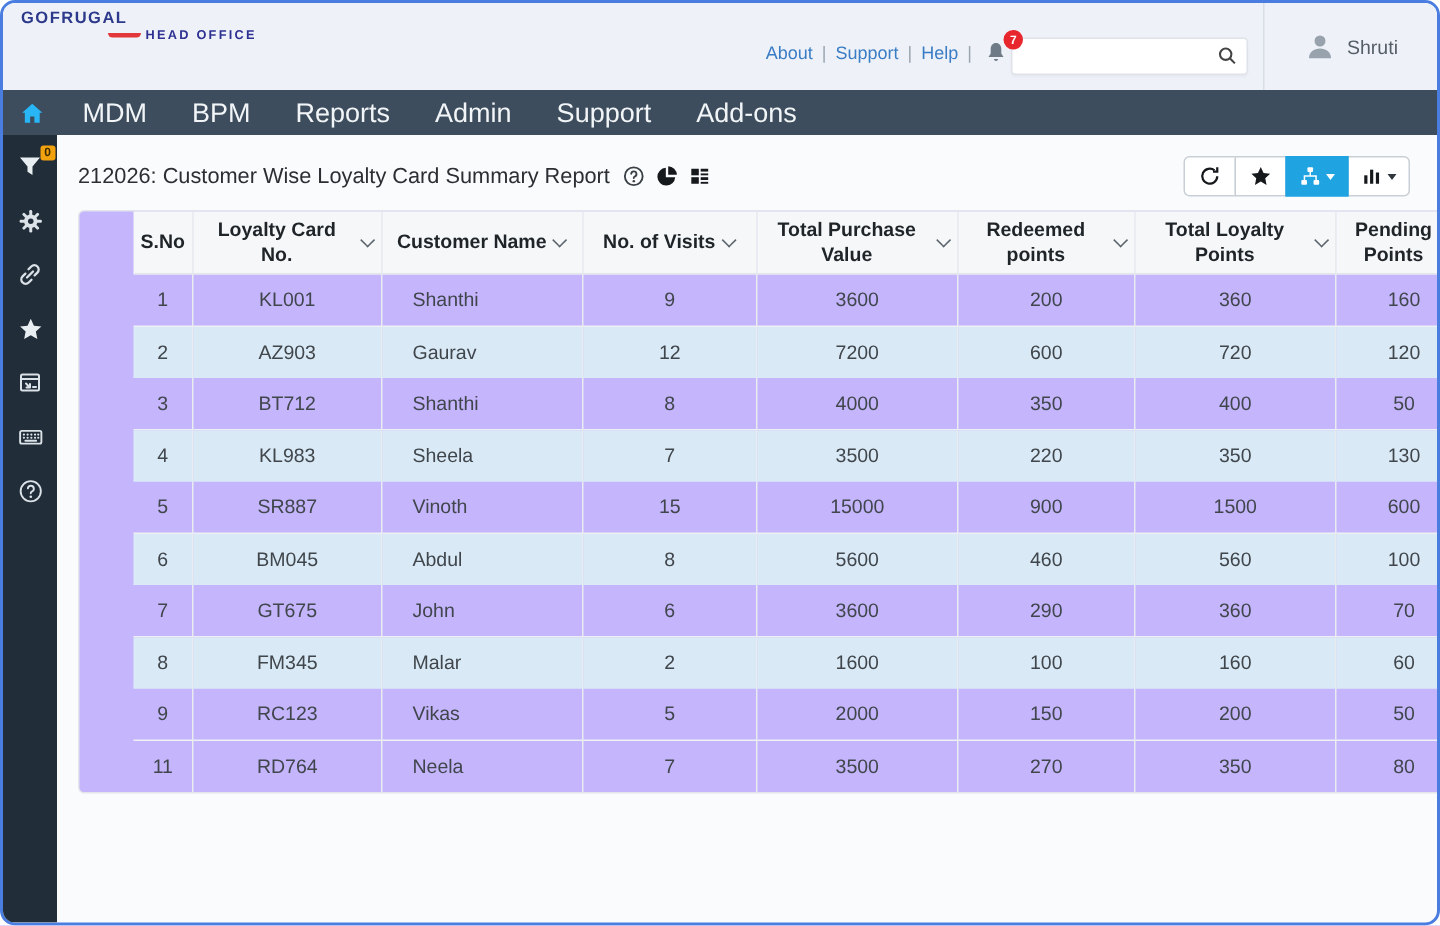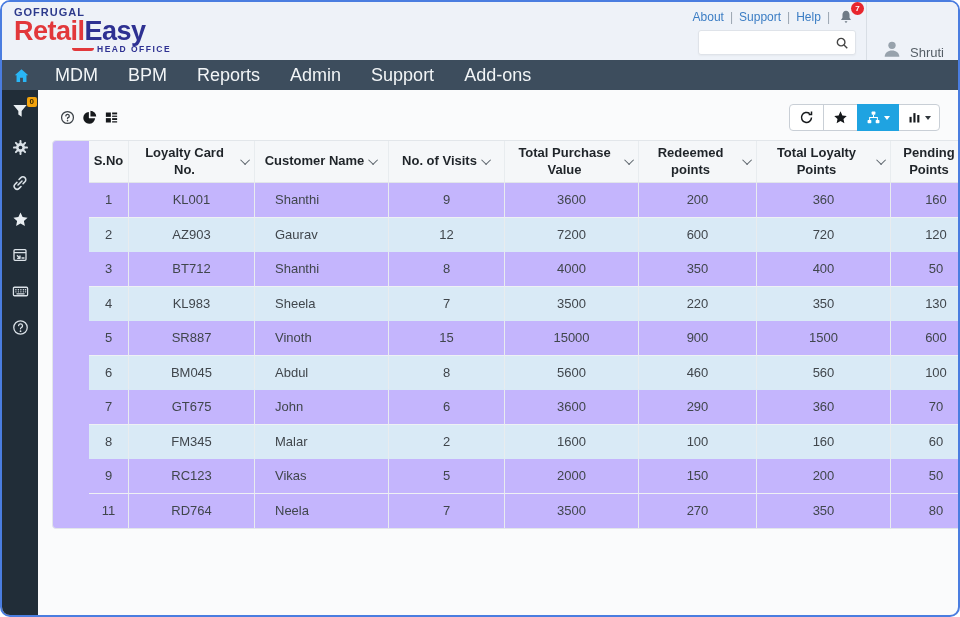--- a/index.html
+++ b/index.html
@@ -9,33 +9,33 @@
 
   
   .top-header{ height:58px; background:#eef2f8; display:flex; align-items:stretch; flex-shrink:0; }
   .logo{ padding:4px 0 0 12px; width:200px; }
   .logo-company{ font-size:11px; font-weight:800; color:#2d3a8c; letter-spacing:1px; }
   .logo-wordmark{ font-size:27px; font-weight:800; line-height:26px; letter-spacing:-0.5px;}
   .logo-retail{ color:#e2383b; } .logo-easy{ color:#2e3192; }
   .logo-edition{ font-size:8.5px; font-weight:800; color:#2e3192; letter-spacing:1.5px;
                  margin-left:58px; display:flex; align-items:center; gap:3px; }
   .logo-swoosh{ display:inline-block; width:22px; height:3px; background:#e2383b; border-radius:0 0 4px 4px; }
-  .header-right{ margin-left:auto; display:flex; flex-direction:column; align-items:flex-end; padding:7px 10px 0 0; }
+  .header-right{ margin-left:auto; display:flex; align-items:center; padding:7px 10px 0 0; }
   .header-links{ display:flex; align-items:center; gap:6px; font-size:12px; color:#9aa5b0; }
   .header-link{ color:#3b7dc4; cursor:pointer; }
   .bell-wrap{ position:relative; margin-left:2px; width:18px; height:16px; }
   .badge-red{ position:absolute; top:-7px; right:-8px; min-width:13px; height:13px; border-radius:50%;
               background:#e8262d; color:#fff; font-size:8px; font-weight:700; display:flex;
               align-items:center; justify-content:center; padding:0 2px;}
   .search-box{ margin-top:5px; width:158px; height:25px; background:#fff; border:1px solid #dfe3e9;
                border-radius:3px; display:flex; align-items:center; padding:0 6px;
                box-shadow:0 1px 2px rgba(0,0,0,.04); }
   .search-box input{ border:none; outline:none; flex:1; font-size:12px; min-width:0; background:transparent;
                      font-family:"Liberation Sans", sans-serif;}
-  .user-chip{ width:92px; border-left:1px solid #d8dee5; display:flex; align-items:flex-end;
+  .user-chip{ width:116px; border-left:1px solid #d8dee5; display:flex; align-items:center;
               justify-content:center; gap:7px; }
   .user-name{ font-size:13px; color:#555e66; }
 
   
   .navbar{ height:30px; background:#3d4d5d; display:flex; align-items:center; flex-shrink:0; }
   .nav-home{ width:38px; display:flex; align-items:center; justify-content:center; cursor:pointer; }
   .nav-items{ display:flex; }
   .nav-item{ color:#f2f5f7; font-size:18px; padding:0 15px; cursor:pointer; line-height:30px; }
 
   
@@ -84,21 +84,20 @@
   col.c4{width:134px} col.c5{width:118px} col.c6{width:134px} col.c7{width:90px}
 </style>
 </head>
 <body>
 
 <div class="window">
 
   <header class="top-header">
     <div class="logo">
       <div class="logo-company">GOFRUGAL</div>
-      <div class="logo-wordmark"><span class="logo-retail">Retail</span><span class="logo-easy">Easy</span></div>
       <div class="logo-edition">
         <span class="logo-swoosh"></span>
         <span>HEAD OFFICE</span>
       </div>
     </div>
 
     <div class="header-right">
       <div class="header-links">
           <span class="header-link">About</span>
           <span>|</span>
@@ -196,20 +195,21 @@
         <svg width="17" height="17" viewBox="0 0 24 24" fill="none" stroke="#dbe2e8" stroke-width="1.8">
           <circle cx="12" cy="12" r="9.5"></circle>
           <path d="M9.3 9.3 a2.8 2.8 0 1 1 3.6 3 c-.7.3-.9.8-.9 1.6" stroke-linecap="round"></path>
           <path d="M12 17.2 h.1" stroke-linecap="round" stroke-width="2.4"></path>
         </svg>
       </div>
     </aside>
 
     <main class="main">
       <div class="title-row">
+        <h1 class="report-title">212026: Customer Wise Loyalty Card Summary Report</h1>
         <div class="title-icons">
           <svg width="15" height="15" viewBox="0 0 24 24" fill="none" stroke="#3a4046" stroke-width="2">
             <circle cx="12" cy="12" r="9.5"></circle>
             <path d="M9.3 9.3 a2.8 2.8 0 1 1 3.6 3 c-.7.3-.9.8-.9 1.6" stroke-linecap="round"></path>
             <path d="M12 17.2 h.1" stroke-linecap="round" stroke-width="2.6"></path>
           </svg>
           <svg width="15" height="15" viewBox="0 0 24 24" fill="#16191c">
             <path d="M11 3 a9.5 9.5 0 1 0 10 10 L11 13 Z"></path>
             <path d="M13.5 1.2 a9.8 9.8 0 0 1 9.3 9.3 L13.5 10.5 Z"></path>
           </svg>

